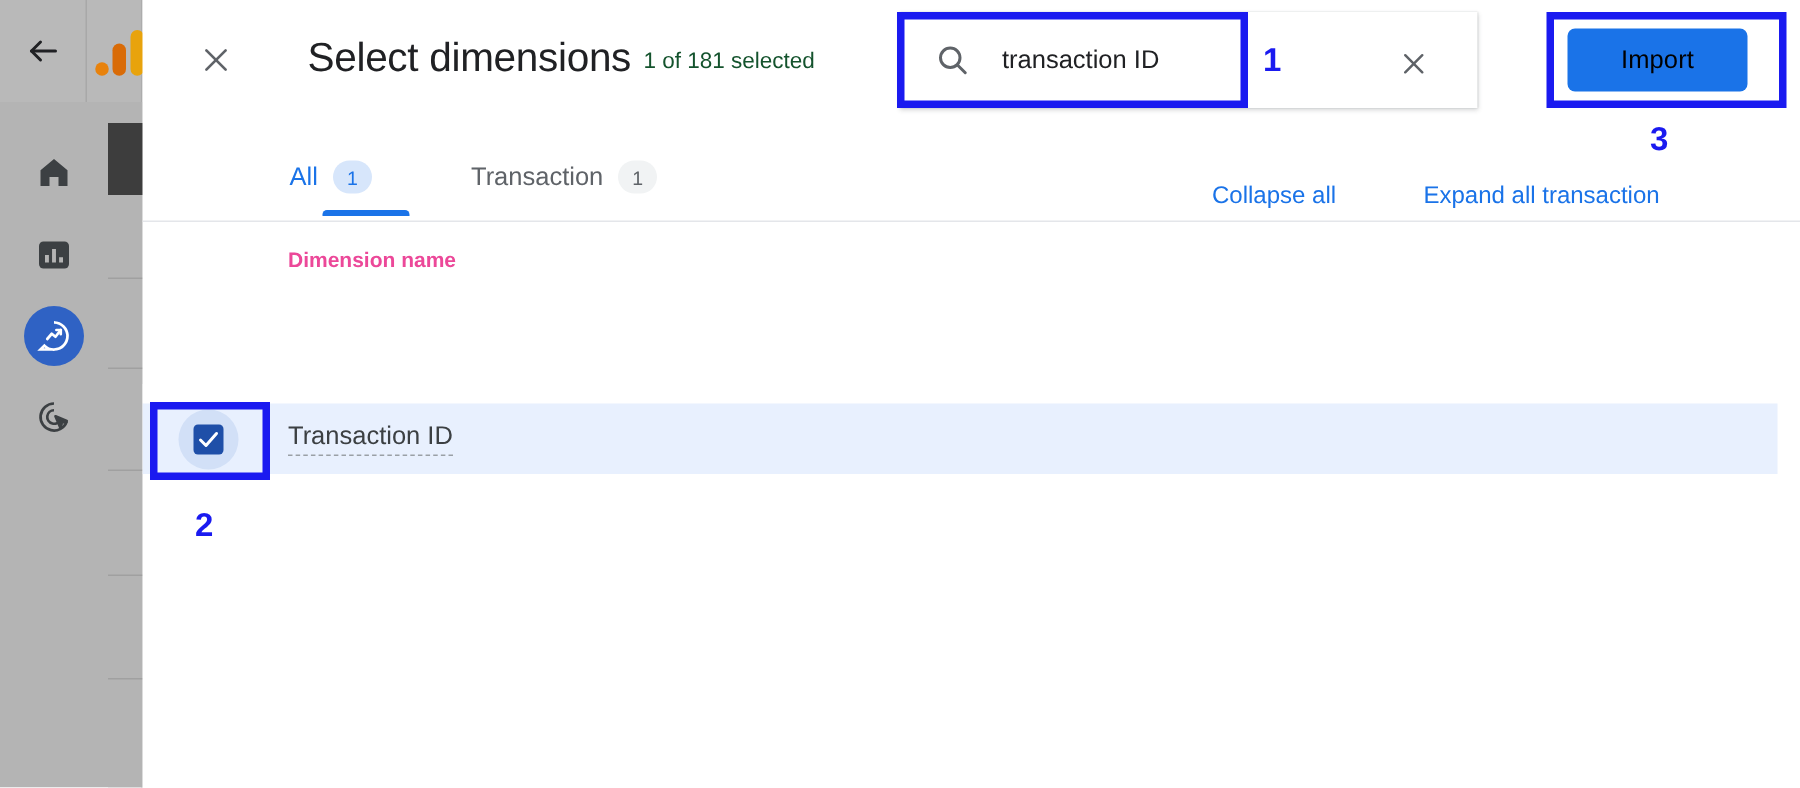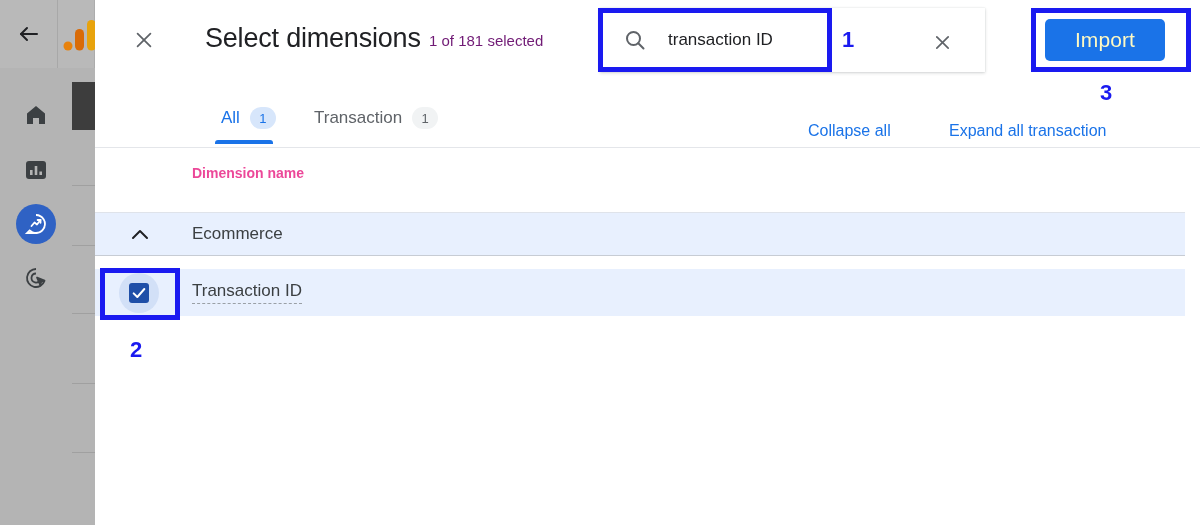--- a/index.html
+++ b/index.html
@@ -120,21 +120,21 @@
     left: 110px; top: 23px;
     font-size: 27px;
     color: #202124;
     letter-spacing: -0.2px;
     white-space: nowrap;
   }
   .dlg-subtitle {
     position: absolute;
     left: 334px; top: 32px;
     font-size: 15px;
-    color: #701a75;
+    color: #14532d;
     white-space: nowrap;
   }
 
   
   .search-wrap {
     position: absolute;
     left: 505px; top: 8px;
     width: 385px; height: 64px;
     background: #ffffff;
     box-shadow: 0 1px 3px rgba(60,64,67,0.22), 0 0 1px rgba(60,64,67,0.18);
@@ -165,25 +165,25 @@
     color: #5f6368;
     cursor: pointer;
   }
 
   
   .import-btn {
     position: absolute;
     left: 950px; top: 19px;
     width: 120px; height: 42px;
     background: #1a73e8;
-    color: #fef9c3;
+    color: #000000;
     border: none;
     border-radius: 5px;
     font-family: "Liberation Sans", sans-serif;
-    font-size: 21px;
+    font-size: 17px;
     cursor: pointer;
     letter-spacing: 0.1px;
   }
 
   
   .tabs-row {
     position: absolute;
     left: 0; top: 92px;
     width: 1105px; height: 55px;
   }
@@ -423,45 +423,37 @@
             <line x1="5.5" y1="5.5" x2="18.5" y2="18.5"></line>
             <line x1="18.5" y1="5.5" x2="5.5" y2="18.5"></line>
           </svg>
         </div>
       </div>
 
       <button class="import-btn">Import</button>
     </div>
 
     <div class="tabs-row">
-      <div class="tab active" style="left:126px">
+      <div class="tab active" style="left:98px">
         <span>All</span>
         <span class="badge">1</span>
       </div>
       <div class="tab" style="left:219px">
         <span>Transaction</span>
         <span class="badge">1</span>
       </div>
       <div class="tab-underline"></div>
 
       <div class="tab-link" style="left:713px">Collapse all</div>
       <div class="tab-link" style="left:854px">Expand all transaction</div>
     </div>
     <div class="tabs-divider"></div>
 
     <div class="col-header">Dimension name</div>
 
-    <div class="row row-group">
-      <div class="chevron">
-        <svg viewBox="0 0 24 24" width="24" height="24" fill="none" stroke="currentColor" stroke-width="2" stroke-linecap="round" stroke-linejoin="round">
-          <polyline points="5,15 12,8 19,15"></polyline>
-        </svg>
-      </div>
-      <div class="group-label">Ecommerce</div>
-    </div>
 
     <div class="row-gap"></div>
 
     <div class="row row-item">
       <div class="check-ripple"></div>
       <div class="checkbox">
         <svg viewBox="0 0 24 24" width="16" height="16" fill="none" stroke="#ffffff" stroke-width="3" stroke-linecap="round" stroke-linejoin="round">
           <polyline points="4,12.5 9.5,18 20,6"></polyline>
         </svg>
       </div>

